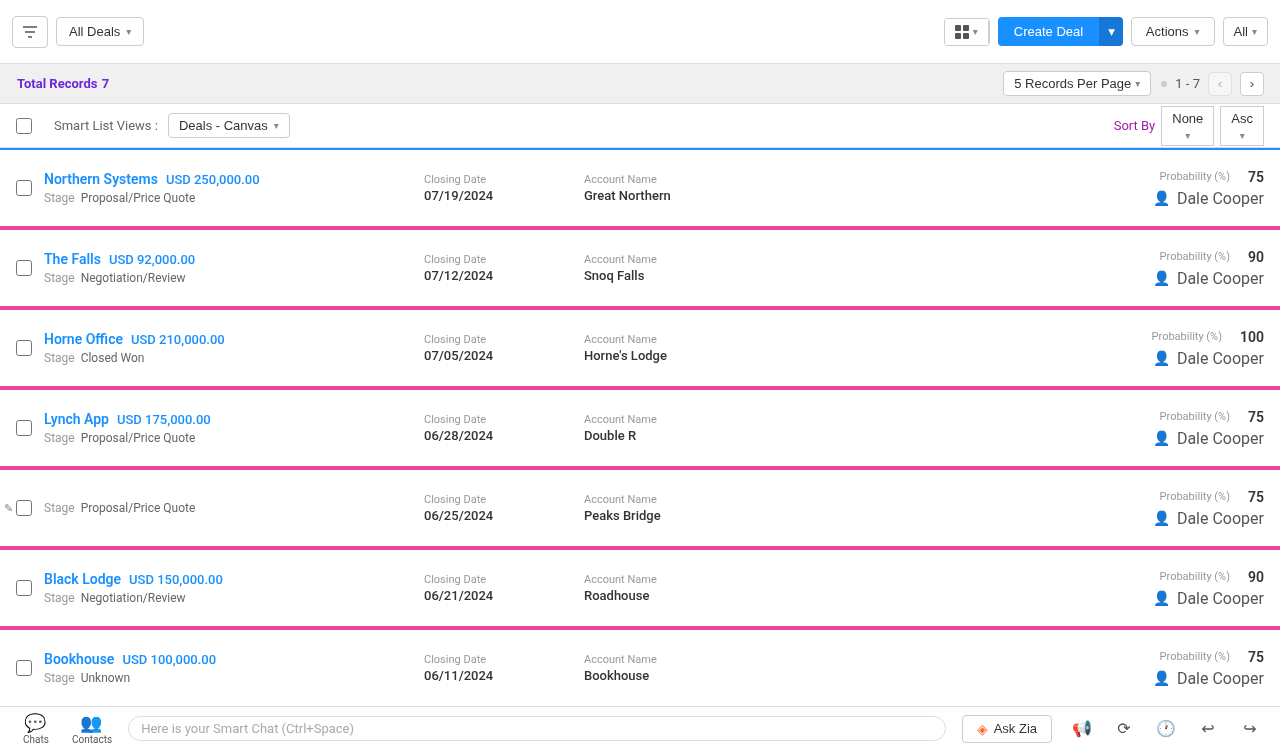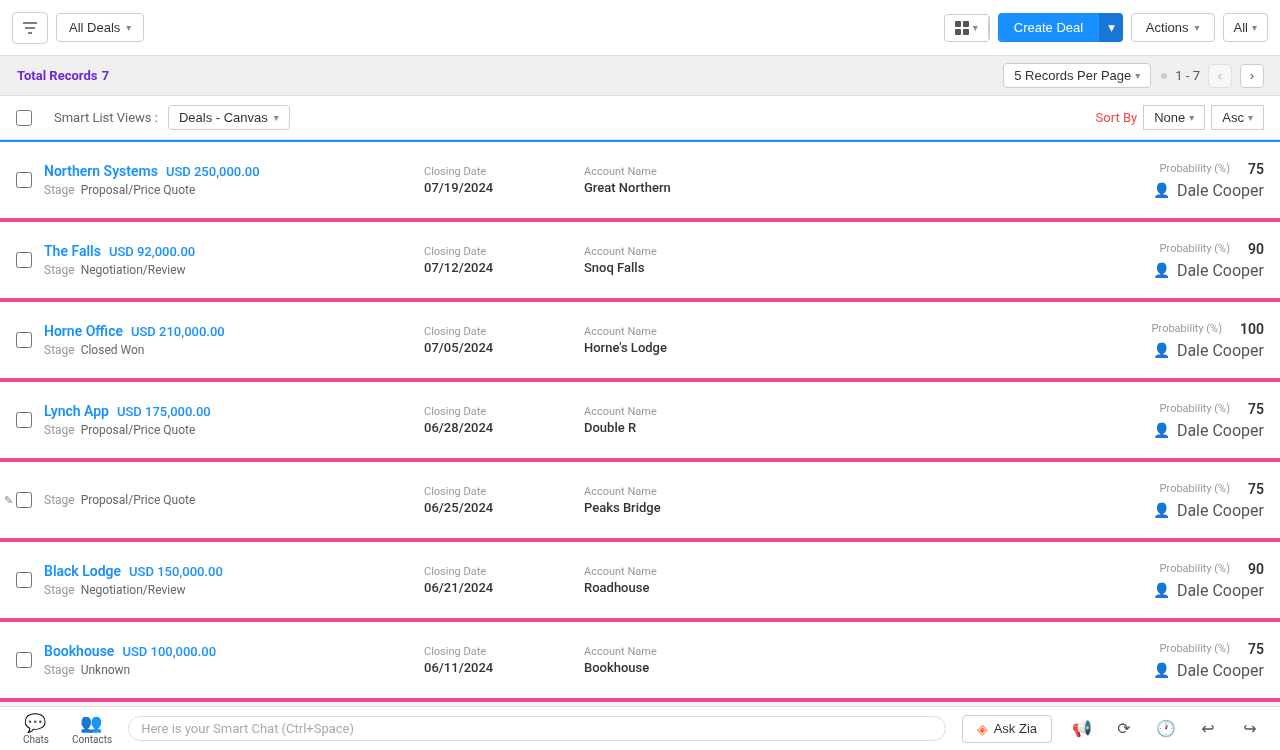--- a/index.html
+++ b/index.html
@@ -1,21 +1,21 @@
 <!DOCTYPE html>
 <html><head>
   <meta charset="utf-8">
   <style>
     * { box-sizing: border-box; margin: 0; padding: 0; }
     body { font-family: -apple-system, BlinkMacSystemFont, 'Segoe UI', Roboto, sans-serif; background: #f5f5f5; font-size: 13px; color: #333; }
 
     
     .top-toolbar {
       display: flex; align-items: center; padding: 13px 12px; background: #fff;
-      border-bottom: 1px solid #ddd; height: 56px; gap: 8px;
+      border-bottom: 1px solid #ddd; height: 64px; gap: 8px;
     }
     .filter-btn {
       display: flex; align-items: center; justify-content: center;
       width: 36px; height: 32px; border: 1px solid #ccc; border-radius: 4px;
       background: #fff; cursor: pointer; color: #555;
     }
     .all-deals-btn {
       display: flex; align-items: center; gap: 6px; padding: 6px 12px;
       border: 1px solid #ccc; border-radius: 4px; background: #fff; cursor: pointer;
       font-size: 13px; color: #333;
@@ -81,25 +81,25 @@
       background: #fff; border-bottom: 1px solid #ddd; height: 44px;
     }
     .list-header-left { display: flex; align-items: center; gap: 10px; }
     .list-header-right { display: flex; align-items: center; gap: 6px; margin-left: auto; }
     .custom-views-label { color: #666; font-size: 13px; }
     .views-dropdown {
       display: flex; align-items: center; gap: 6px; padding: 4px 10px;
       border: 1px solid #ccc; border-radius: 4px; background: #fff;
       cursor: pointer; font-size: 13px; color: #333;
     }
-    .sort-by-label { color: #ef4444; font-size: 13px; }
+    .sort-by-label { color: #a21caf; font-size: 13px; }
     .sort-dropdown, .asc-dropdown {
       display: flex; align-items: center; gap: 4px; padding: 4px 10px;
       border: 1px solid #ccc; border-radius: 0; background: #fff;
-      cursor: pointer; font-size: 13px; color: #333;
+      cursor: pointer; font-size: 13px; color: #333; flex-direction: column;
     }
 
     
     .deals-list { background: #fff; border-top: 2px solid #1890ff; }
 
     .deal-row {
       display: flex; align-items: center; padding: 0 16px;
       border-bottom: 4px solid #ec4899; min-height: 80px;
       position: relative; background: #fff;
     }

